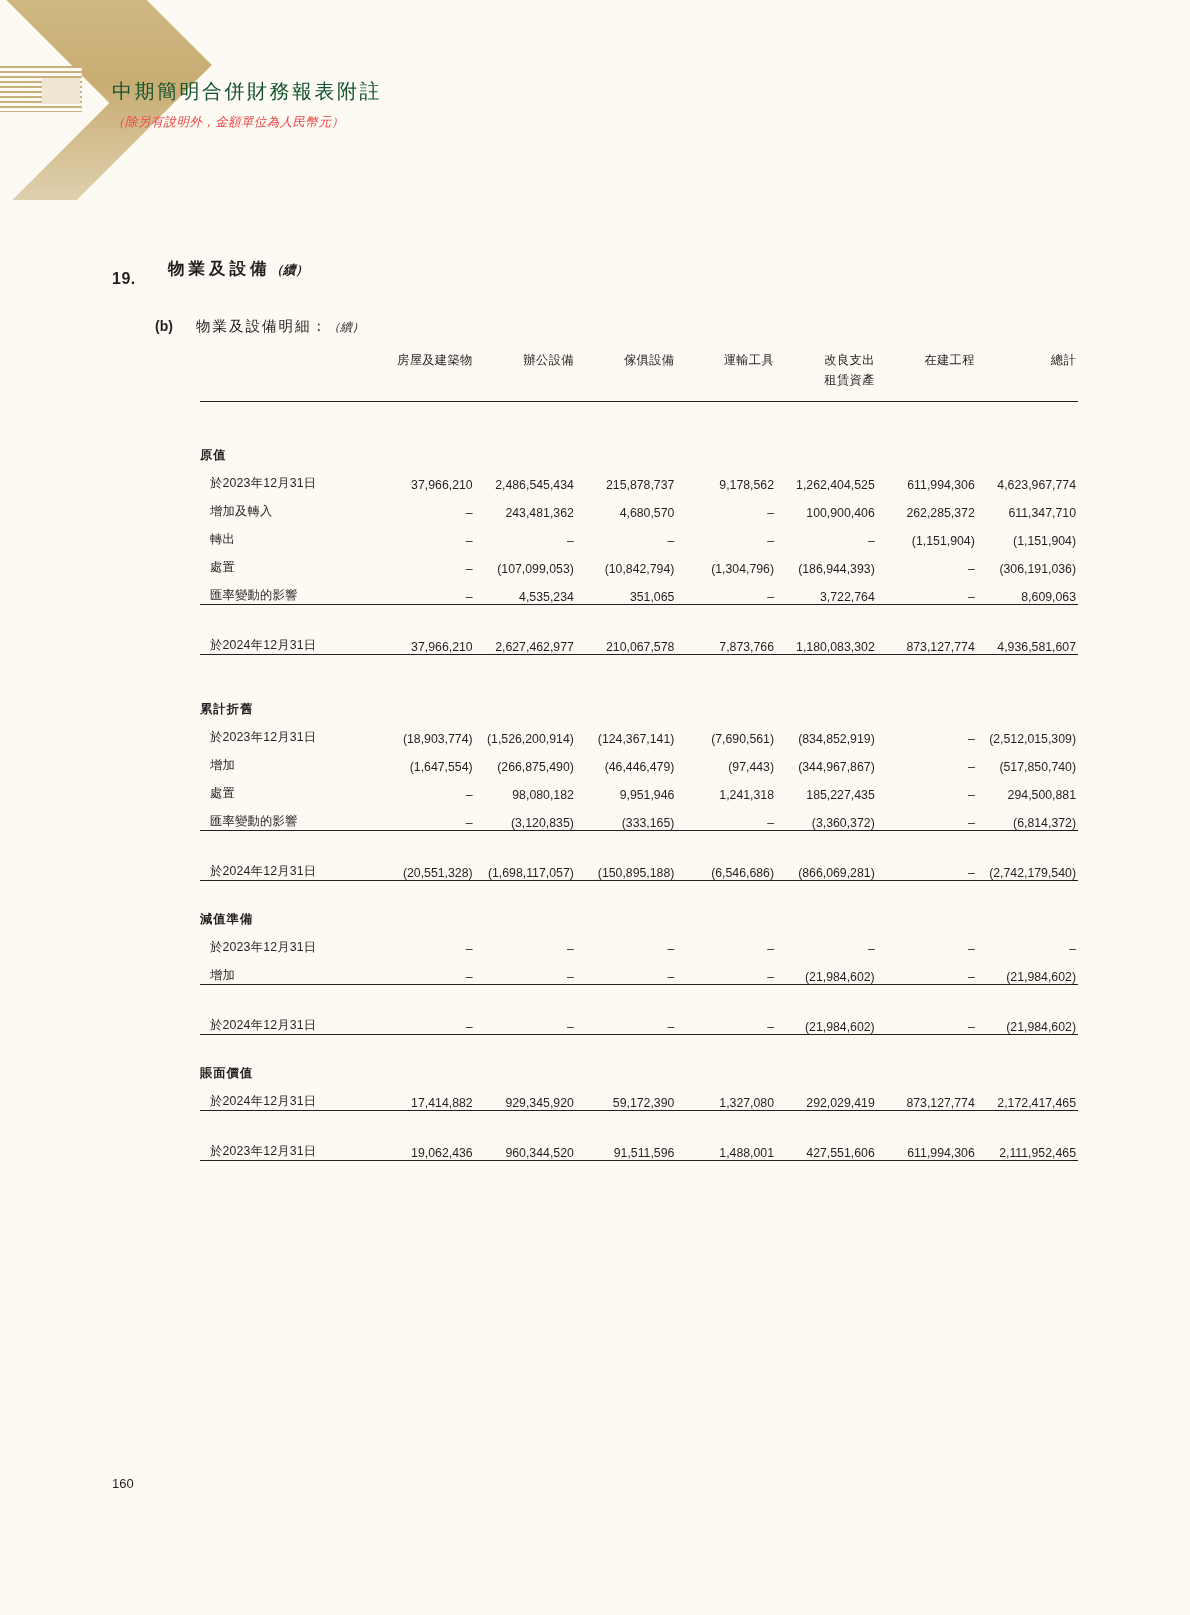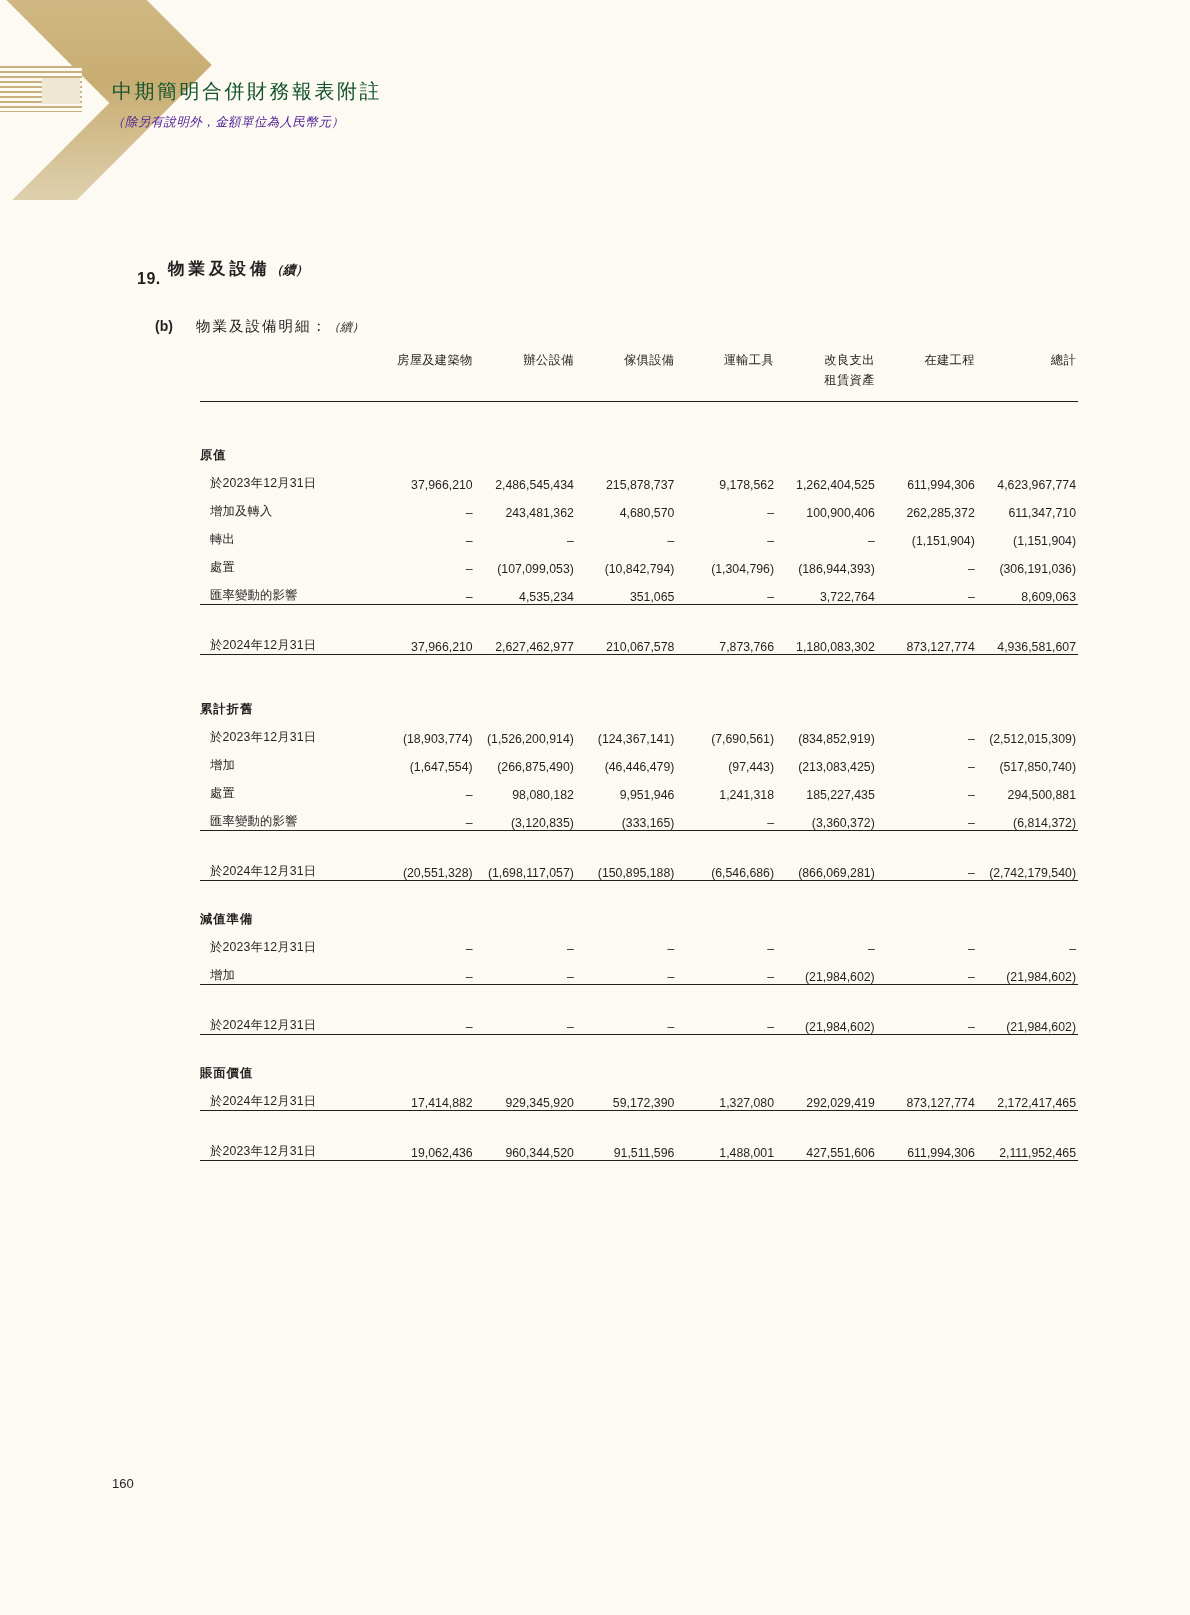--- a/index.html
+++ b/index.html
@@ -68,33 +68,32 @@
     font-family: "DejaVu Serif", serif;
     font-size: 20px;
     letter-spacing: 2.5px;
     color: #14532d;
     font-weight: 400;
   }
   .hdr-sub {
     margin-top: 9px;
     font-size: 12.5px;
     font-style: italic;
-    color: #4c1d95;
+    color: #ef4444;
     letter-spacing: 0.4px;
   }
 
   
   .note-no {
     position: absolute;
     left: 112px;
     top: 270px;
     font-size: 16px;
     font-weight: bold;
     letter-spacing: 0.5px;
-    margin-left: 25px;
   }
   .note-title {
     position: absolute;
     left: 155px;
     top: 258px;
     font-size: 16.5px;
     font-weight: bold;
     letter-spacing: 4px;
     padding-left: 13px;
   }
@@ -334,21 +333,21 @@
         <td class="num">(834,852,919)</td>
         <td class="num">–</td>
         <td class="num">(2,512,015,309)</td>
       </tr>
       <tr class="data">
         <td class="lbl">增加</td>
         <td class="num">(1,647,554)</td>
         <td class="num">(266,875,490)</td>
         <td class="num">(46,446,479)</td>
         <td class="num">(97,443)</td>
-        <td class="num">(213,083,425)</td>
+        <td class="num">(344,967,867)</td>
         <td class="num">–</td>
         <td class="num">(517,850,740)</td>
       </tr>
       <tr class="data">
         <td class="lbl">處置</td>
         <td class="num">–</td>
         <td class="num">98,080,182</td>
         <td class="num">9,951,946</td>
         <td class="num">1,241,318</td>
         <td class="num">185,227,435</td>

